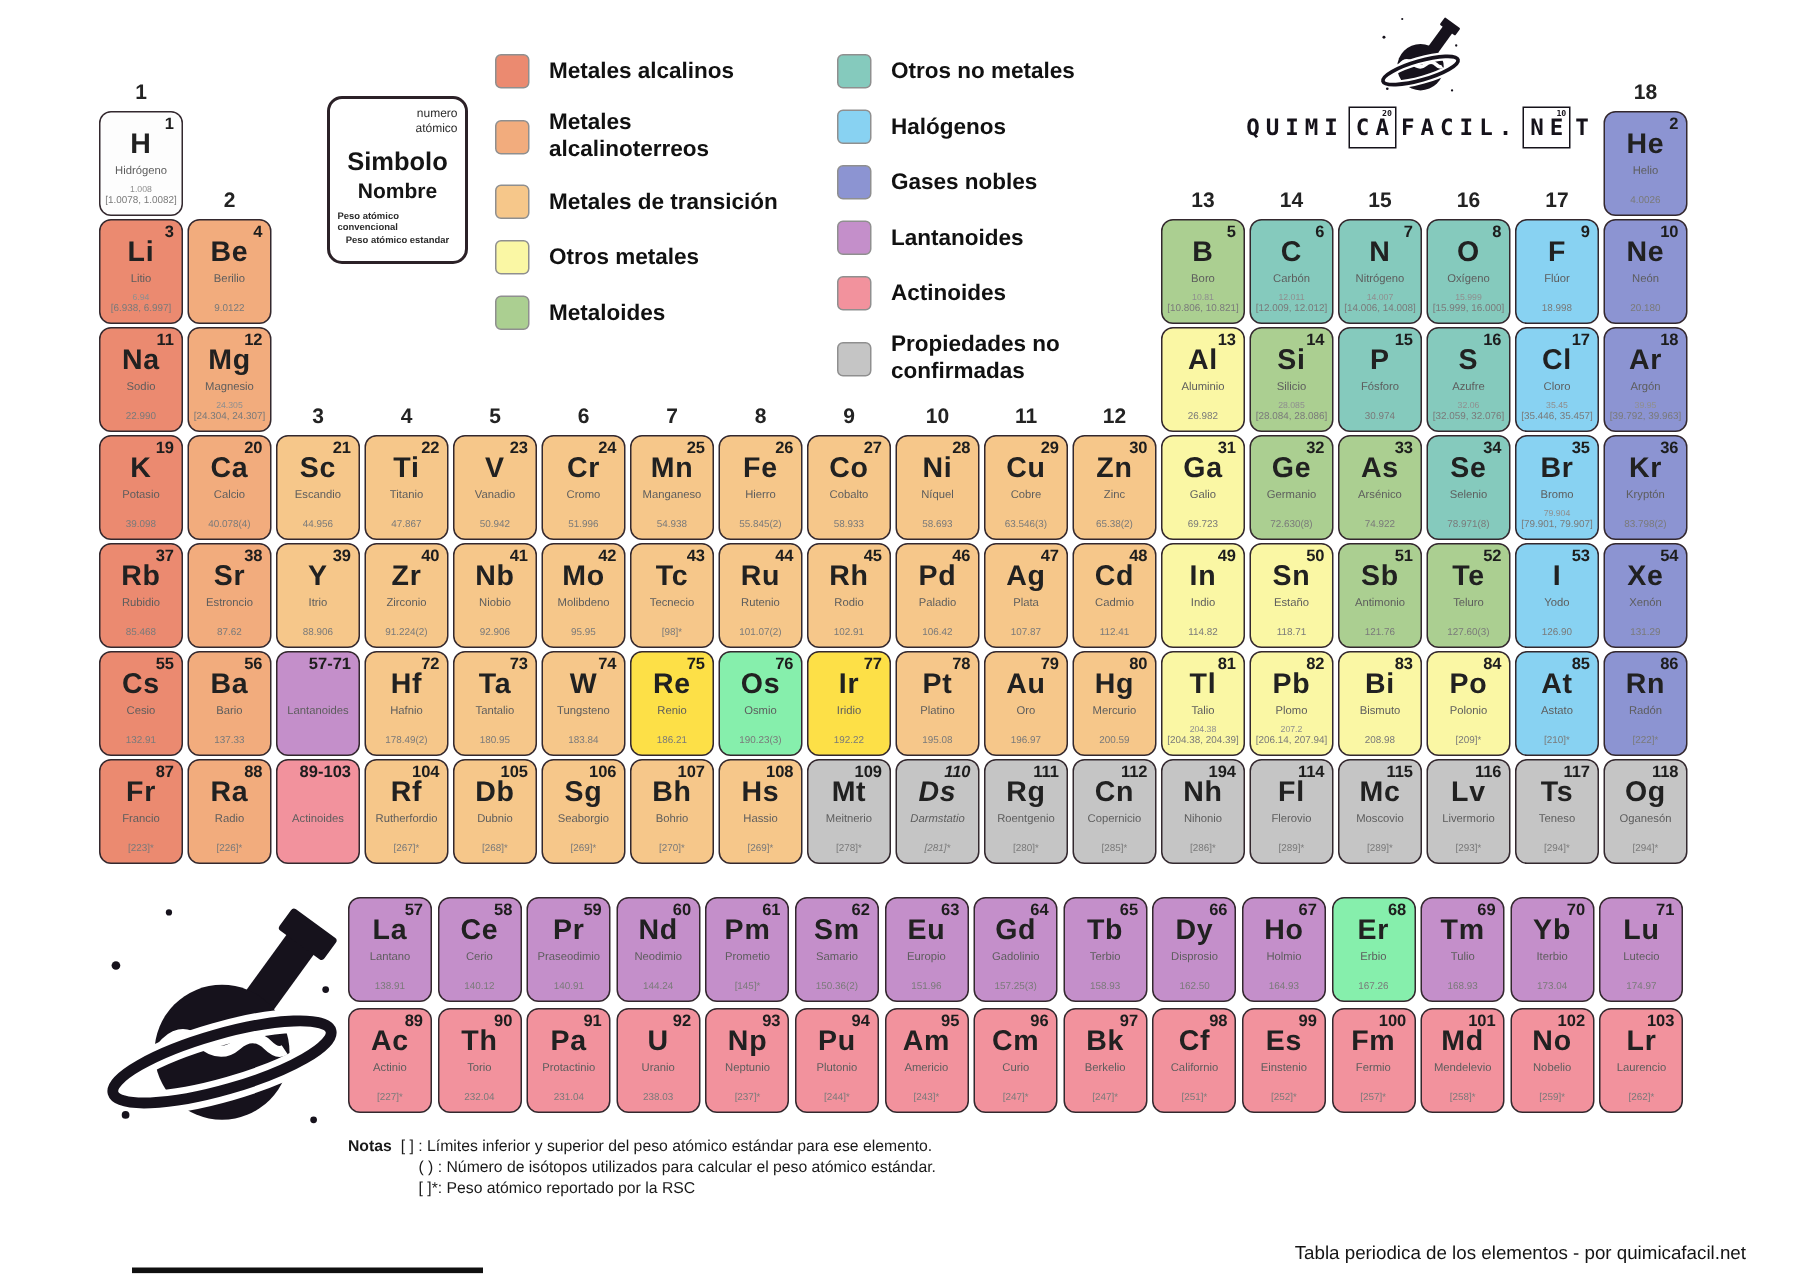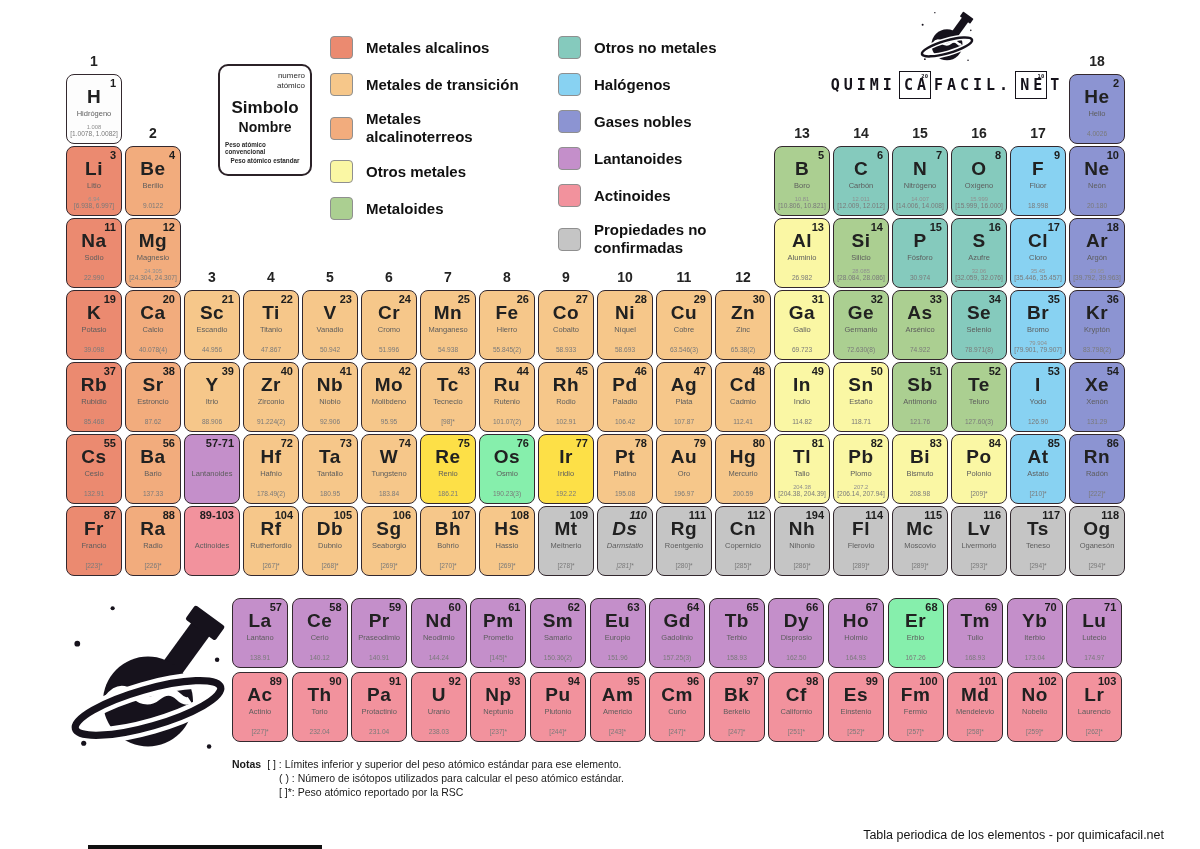--- a/index.html
+++ b/index.html
@@ -1207,26 +1207,26 @@
     <span class="key-w1">Peso atómico convencional</span>
     <span class="key-w2">Peso atómico estandar</span>
   </div>
 
   <div id="legend-left" class="legend-col">
       <div class="legend-item">
         <span class="swatch" style="background: rgb(235, 138, 112);"></span>
         <span class="legend-label">Metales alcalinos</span>
       </div>
       <div class="legend-item">
+        <span class="swatch" style="background: rgb(242, 172, 125);"></span>
+        <span class="legend-label">Metales alcalinoterreos</span>
+      </div>
+      <div class="legend-item">
         <span class="swatch" style="background: rgb(246, 199, 138);"></span>
         <span class="legend-label">Metales de transición</span>
-      </div>
-      <div class="legend-item">
-        <span class="swatch" style="background: rgb(242, 172, 125);"></span>
-        <span class="legend-label">Metales alcalinoterreos</span>
       </div>
       <div class="legend-item">
         <span class="swatch" style="background: rgb(250, 247, 164);"></span>
         <span class="legend-label">Otros metales</span>
       </div>
       <div class="legend-item">
         <span class="swatch" style="background: rgb(171, 207, 145);"></span>
         <span class="legend-label">Metaloides</span>
       </div>
     </div>

